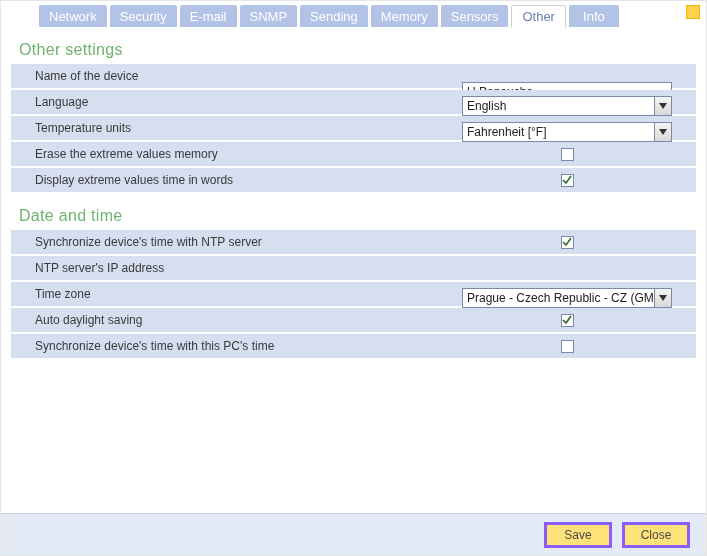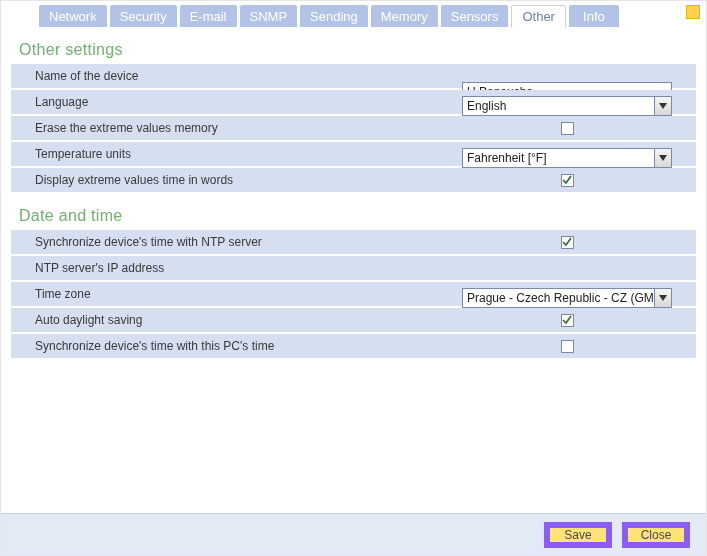--- a/index.html
+++ b/index.html
@@ -164,21 +164,21 @@
     display: flex;
     justify-content: flex-end;
     align-items: center;
     gap: 10px;
     padding: 0 16px;
   }
   .btn {
     min-width: 68px;
     height: 26px;
     background: #ffe27a;
-    border: 6px solid #8b5cf6;
+    border: 3px solid #8b5cf6;
     color: #4a4a4a;
     font-size: 12px;
     display: flex;
     align-items: center;
     justify-content: center;
     cursor: pointer;
     padding: 0 10px;
   }
   .gap { height: 6px; }
 </style>
@@ -221,43 +221,43 @@
           <div class="select-btn">
             <svg viewBox="0 0 8 6">
                 <polygon class="arrow" points="0,0 8,0 4,6"></polygon>
               </svg>
           </div>
         </div>
       </div>
     </div>
 
     <div class="row">
-      <div class="row-label">Erase the extreme values memory</div>
-      <div class="row-cb">
-        <span class="cbx">
-          
-        </span>
-      </div>
-    </div>
-
-    <div class="row">
       <div class="row-label">Temperature units</div>
       <div class="row-input">
         <div class="select">
           <div class="select-text">Fahrenheit [°F]</div>
           <div class="select-btn">
             <svg viewBox="0 0 8 6">
                 <polygon class="arrow" points="0,0 8,0 4,6"></polygon>
               </svg>
           </div>
         </div>
       </div>
     </div>
 
     <div class="row">
+      <div class="row-label">Erase the extreme values memory</div>
+      <div class="row-cb">
+        <span class="cbx">
+          
+        </span>
+      </div>
+    </div>
+
+    <div class="row">
       <div class="row-label">Display extreme values time in words</div>
       <div class="row-cb">
         <span class="cbx checked">
           <svg viewBox="0 0 10 10">
               <polyline class="check" points="1,5 4,8 9,1"></polyline>
             </svg>
         </span>
       </div>
     </div>
 

